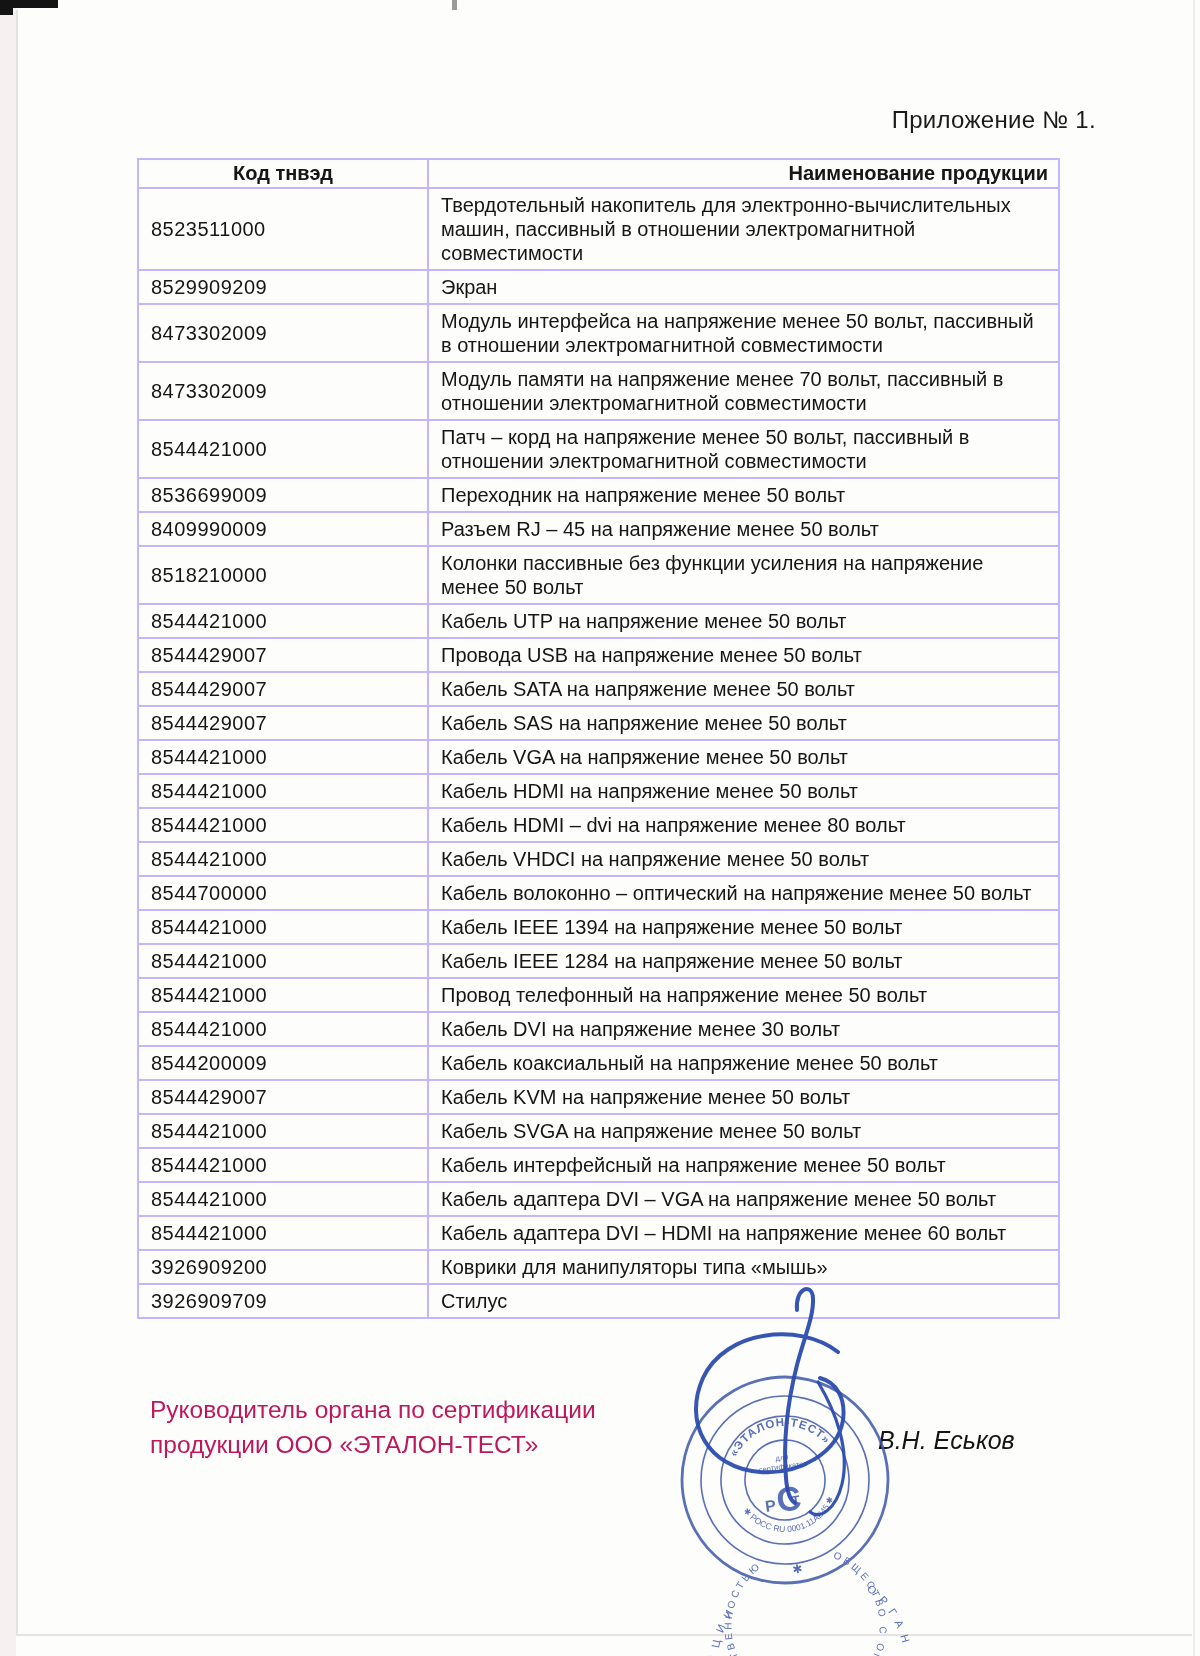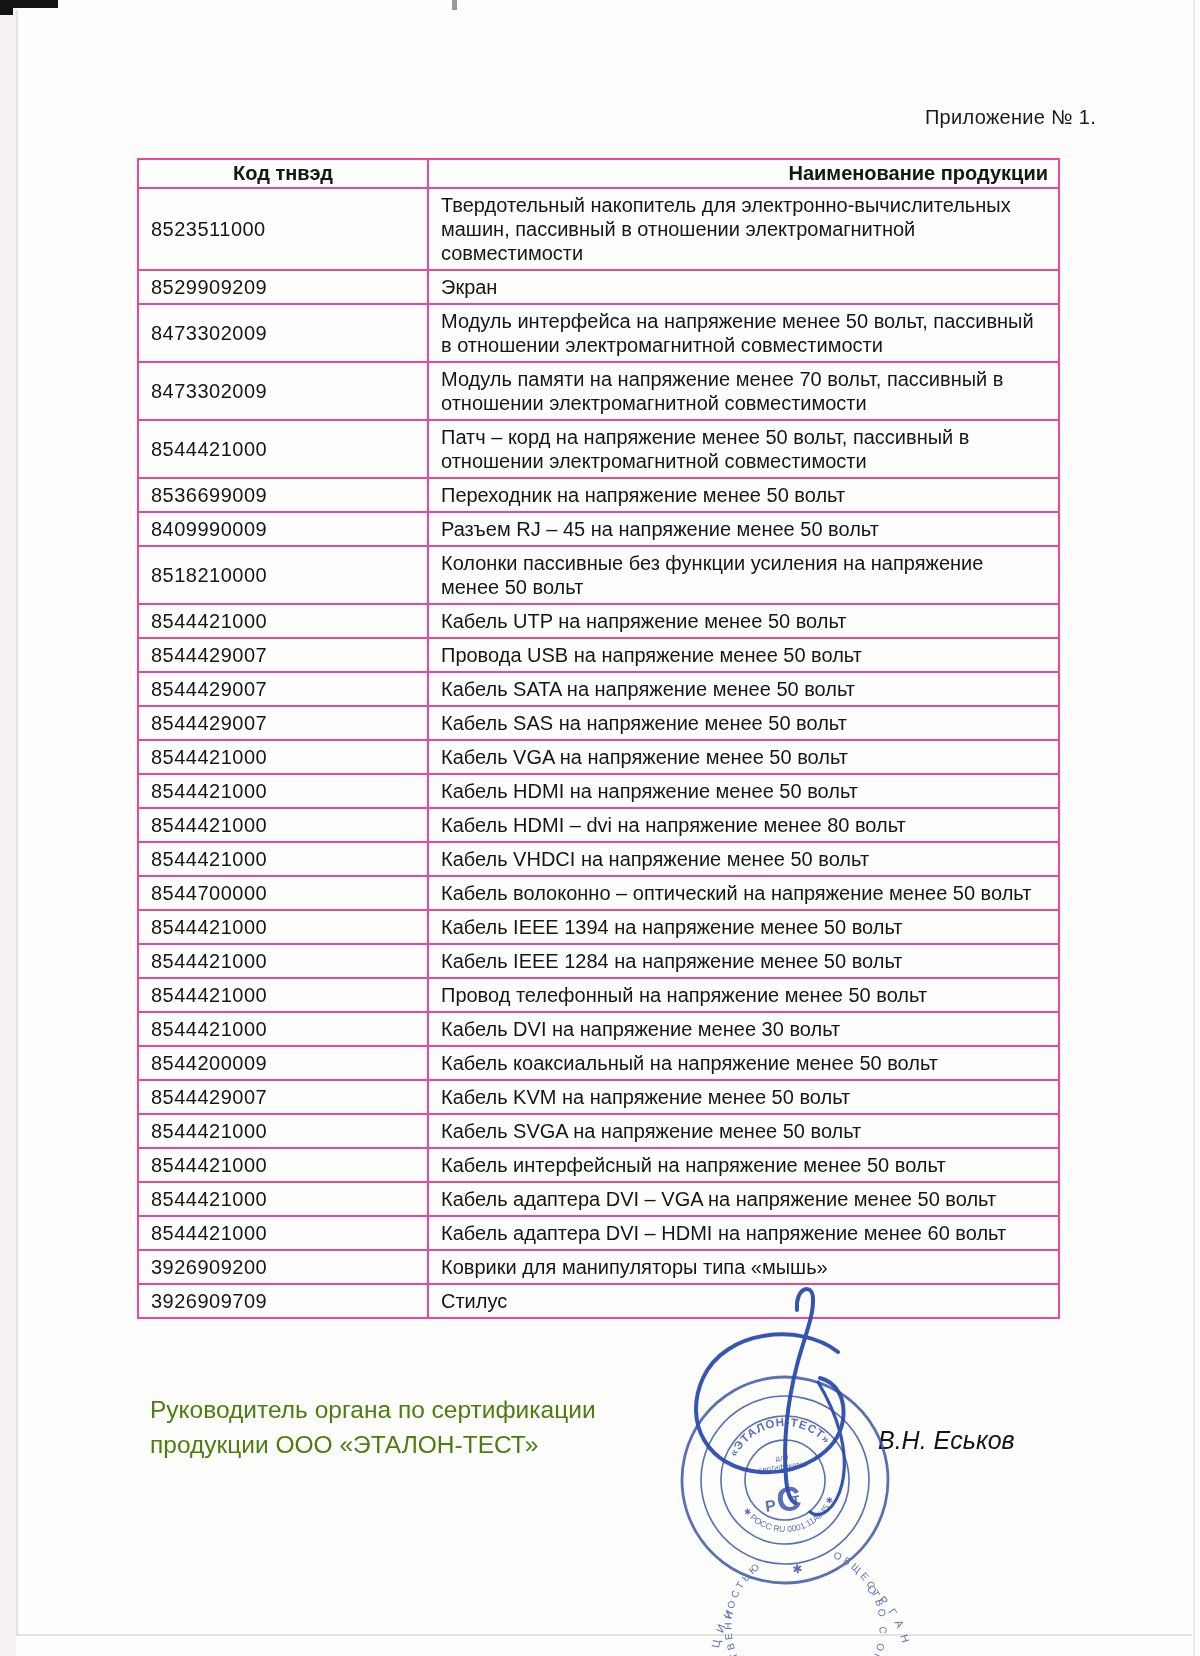--- a/index.html
+++ b/index.html
@@ -18,40 +18,40 @@
   .edge-left{left:16px;top:10px;bottom:22px;width:2px;}
   .edge-bottom{left:16px;right:8px;bottom:20px;height:2px;}
   .edge-right{right:5px;top:0;bottom:0;width:2px;background:#e6e3e0;}
   .corner-black-a{position:absolute;left:0;top:0;width:58px;height:8px;background:#131313;}
   .corner-black-b{position:absolute;left:0;top:0;width:13px;height:15px;background:#131313;}
   .top-tick{position:absolute;left:452px;top:0;width:5px;height:10px;background:#9a9a9a;}
   .left-tint{position:absolute;left:0;top:8px;bottom:0;width:16px;background:#f6f1f0;}
 
   .annotation{
     position:absolute;top:106px;right:104px;
-    font-size:20px;letter-spacing:.3px;color:#1b1b1b;
+    font-size:24px;letter-spacing:.3px;color:#1b1b1b;
   }
 
   table.products{
     position:absolute;left:137px;top:158px;width:923px;
     border-collapse:collapse;table-layout:fixed;
     font-size:20px;line-height:24px;color:#161616;
   }
   table.products td,table.products th{
-    border:2px solid #ec4899;
+    border:2px solid #c4b5fd;
     padding:4px 12px;
     vertical-align:middle;
   }
   table.products th{font-size:20px;line-height:23px;padding:2px 10px;}
   th.h-code{width:268px;text-align:center;}
   th.h-name{text-align:right;padding-left:68px;}
   td.code{width:268px;text-align:left;letter-spacing:.5px;}
   td.name{text-align:left;}
 
-  .footer-line{position:absolute;left:150px;font-size:24.5px;color:#4d7c0f;}
+  .footer-line{position:absolute;left:150px;font-size:24.5px;color:#be185d;}
   .footer-line.l1{top:1396px;}
   .footer-line.l2{top:1431px;}
   .signer-name{position:absolute;left:878px;top:1426px;font-size:25px;color:#141414;font-style:italic;}
 
   .stamp-wrap{position:absolute;left:605px;top:1270px;width:360px;height:386px;}
   .stamp-wrap svg{display:block;}
 </style>
 </head>
 <body>
 

